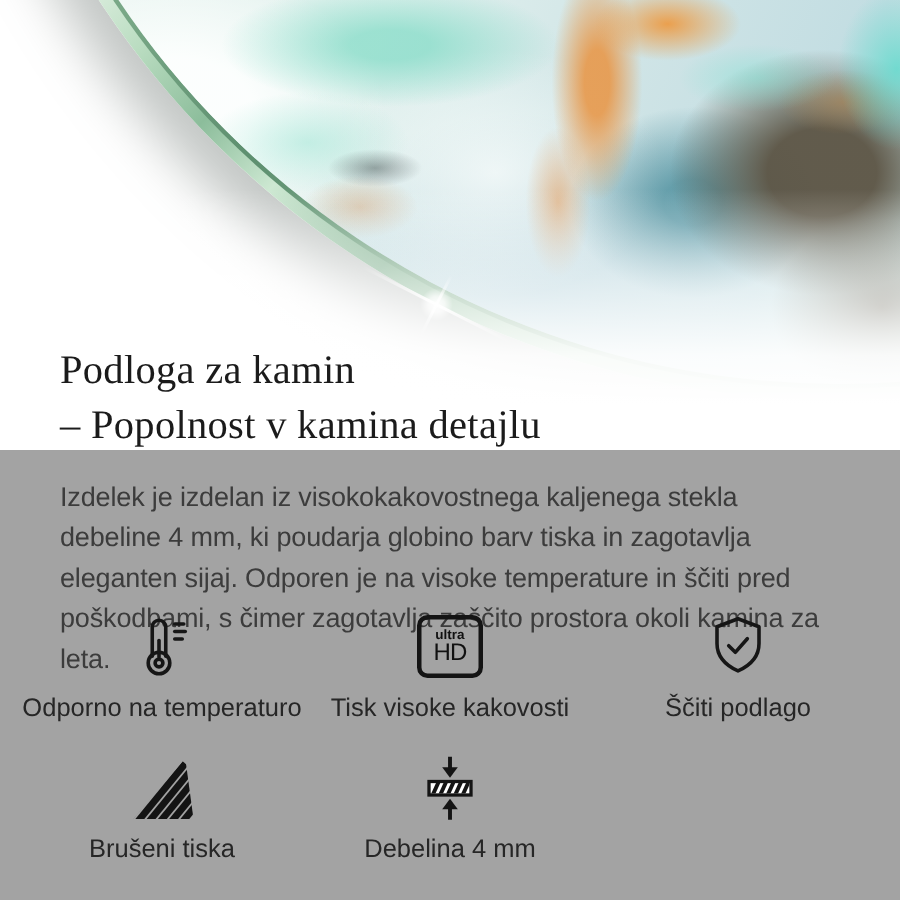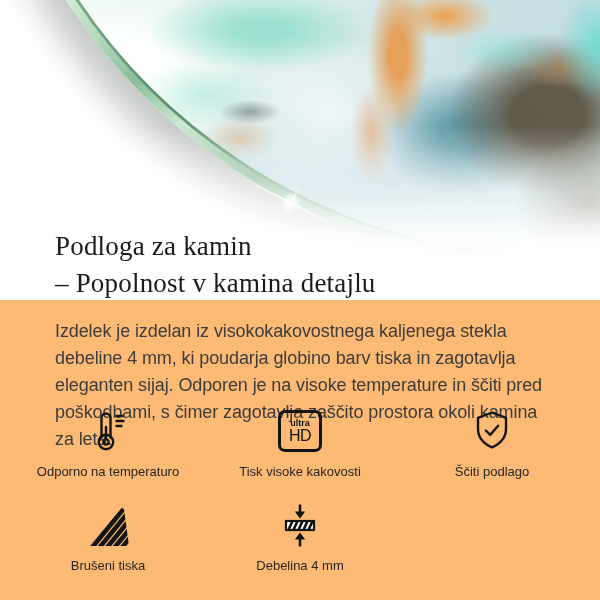--- a/index.html
+++ b/index.html
@@ -1,19 +1,19 @@
 <!DOCTYPE html>
 <html><head>
 <meta charset="utf-8">
 <style>
   html,body{margin:0;padding:0;}
   body{background:#888;display:flex;justify-content:center;align-items:flex-start;}
   .page{
-    position:relative;width:600px;height:600px;background:#fdba74;overflow:hidden;
-    font-family:"Liberation Sans", sans-serif;color:#222;padding-left:15px;
+    position:relative;width:600px;height:600px;background:#a3a3a3;overflow:hidden;
+    font-family:"Liberation Sans", sans-serif;color:#222;
   }
   
   .hero{position:absolute;top:0;left:0;width:600px;height:300px;overflow:hidden;background:#fff;}
   .disc-base{
     position:absolute;width:1178px;height:1178px;left:-30px;top:-911px;border-radius:50%;
     background:#fcfefd;box-shadow:-14px 20px 34px rgba(104,116,110,0.40);
   }
   .disc-rim{
     position:absolute;inset:0;
     clip-path:circle(589px at 559px -322px);
@@ -77,21 +77,21 @@
     margin:16px 0 0 0;font-size:18px;line-height:27px;color:#3c3c3c;letter-spacing:-0.1px;
     max-width:522px;
   }
   
   .features{
     position:absolute;left:0;top:399px;width:600px;box-sizing:border-box;
     padding:0 12px;display:grid;grid-template-columns:repeat(3,1fr);row-gap:14px;
   }
   .feature{display:flex;flex-direction:column;align-items:center;padding-top:8px;}
   .feature .icon-wrap{height:48px;display:flex;align-items:center;justify-content:center;}
-  .feature .caption{margin-top:9px;font-size:13px;color:#262626;line-height:15px;white-space:nowrap;}
+  .feature .caption{margin-top:9px;font-size:17px;color:#262626;line-height:15px;white-space:nowrap;}
   .hd-box{
     width:38px;height:36px;border:3px solid #141414;border-radius:7px;
     display:flex;flex-direction:column;align-items:center;justify-content:center;
     font-family:"Liberation Sans", sans-serif;color:#111;
   }
   .hd-box .t1{font-size:9px;font-weight:700;line-height:10px;}
   .hd-box .t2{font-size:16px;font-weight:400;line-height:16px;letter-spacing:-0.5px;}
   svg.fi{display:block;}
 </style>
 </head>

